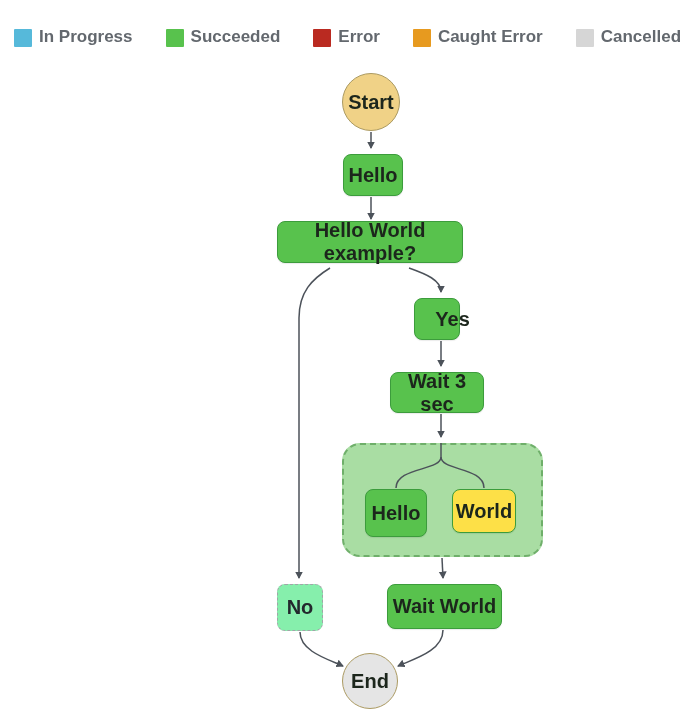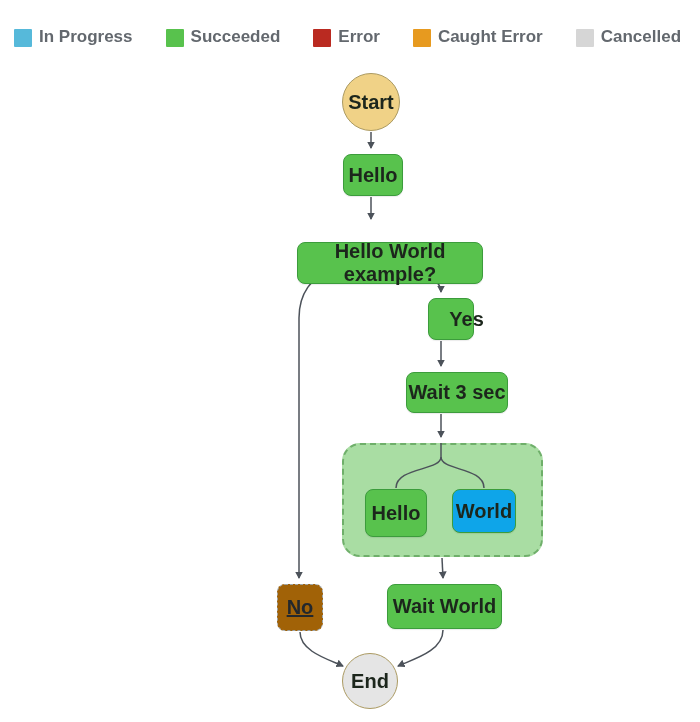--- a/index.html
+++ b/index.html
@@ -23,21 +23,21 @@
     box-sizing:border-box;border-radius:8px;
     font-size:20px;font-weight:700;color:#1c261c;text-align:center;
     cursor:pointer;
   }
   .node-green{
     border:1.5px solid #3c9c3c;
     box-shadow:0 1px 1px rgba(0,0,0,0.08);
   }
   .node-circle{border-radius:50%;border:1.5px solid #ab9a62;}
   .node-dashed{
-    background:#a16207;border:1.5px dashed #a0a6a8;color:#23282d;text-decoration:underline;
+    background:#86efac;border:1.5px dashed #a0a6a8;color:#23282d;
   }
   .parallel-container{
     position:absolute;z-index:1;box-sizing:border-box;
     border:2px dashed #6faf6a;border-radius:18px;
   }
 </style>
 </head>
 <body>
 
 <div id="screen">
@@ -90,37 +90,37 @@
     </svg>
 
     <div class="node node-circle" style="left: 342px; top: 73px; width: 58px; height: 58px; background-color: rgb(240, 210, 135);">
       <span>Start</span>
     </div>
 
     <div class="node node-green" style="left: 343px; top: 154px; width: 60px; height: 42px; background-color: rgb(88, 194, 77);">
       <span>Hello</span>
     </div>
 
-    <div class="node node-green" style="left: 277px; top: 242px; width: 186px; height: 42px; background-color: rgb(88, 194, 77); margin-left: 20px;">
+    <div class="node node-green" style="left: 277px; top: 221px; width: 186px; height: 42px; background-color: rgb(88, 194, 77);">
       <span>Hello World example?</span>
     </div>
 
-    <div class="node node-green" style="left: 428px; top: 298px; width: 46px; height: 42px; background-color: rgb(88, 194, 77); padding-left: 31px;">
+    <div class="node node-green" style="left: 414px; top: 298px; width: 46px; height: 42px; background-color: rgb(88, 194, 77); padding-left: 31px;">
       <span>Yes</span>
     </div>
 
-    <div class="node node-green" style="left: 390px; top: 372px; width: 102px; height: 41px; background-color: rgb(88, 194, 77); margin-left: 16px;">
+    <div class="node node-green" style="left: 390px; top: 372px; width: 94px; height: 41px; background-color: rgb(88, 194, 77);">
       <span>Wait 3 sec</span>
     </div>
 
     <div class="node node-green" style="left: 365px; top: 489px; width: 62px; height: 48px; background-color: rgb(88, 194, 77);">
       <span>Hello</span>
     </div>
 
-    <div class="node node-green" style="left: 452px; top: 489px; width: 64px; height: 44px; background-color: #0ea5e9;">
+    <div class="node node-green" style="left: 452px; top: 489px; width: 64px; height: 44px; background-color: #fde047;">
       <span>World</span>
     </div>
 
     <div class="node node-green" style="left: 387px; top: 584px; width: 115px; height: 45px; background-color: rgb(88, 194, 77);">
       <span>Wait World</span>
     </div>
 
     <div class="node node-dashed" style="left:277px;top:584px;width:46px;height:47px;">
       <span>No</span>
     </div>

